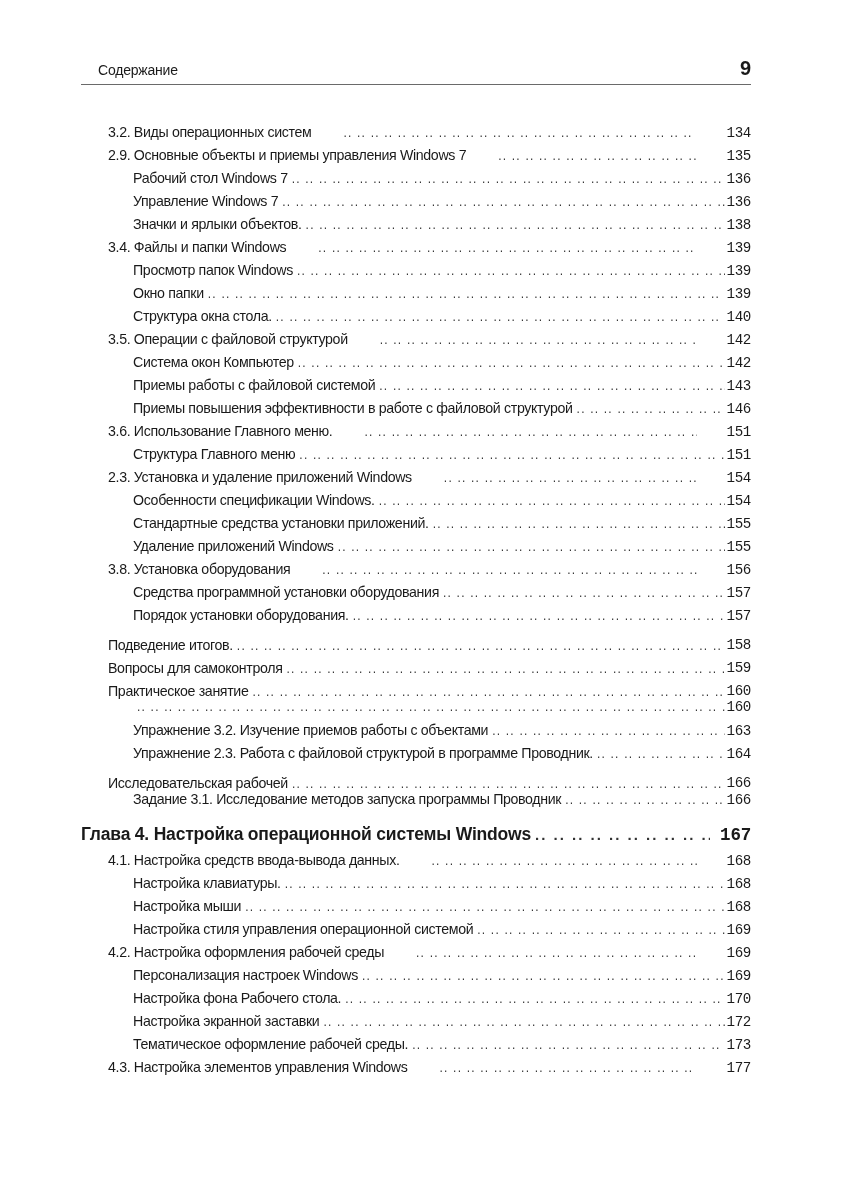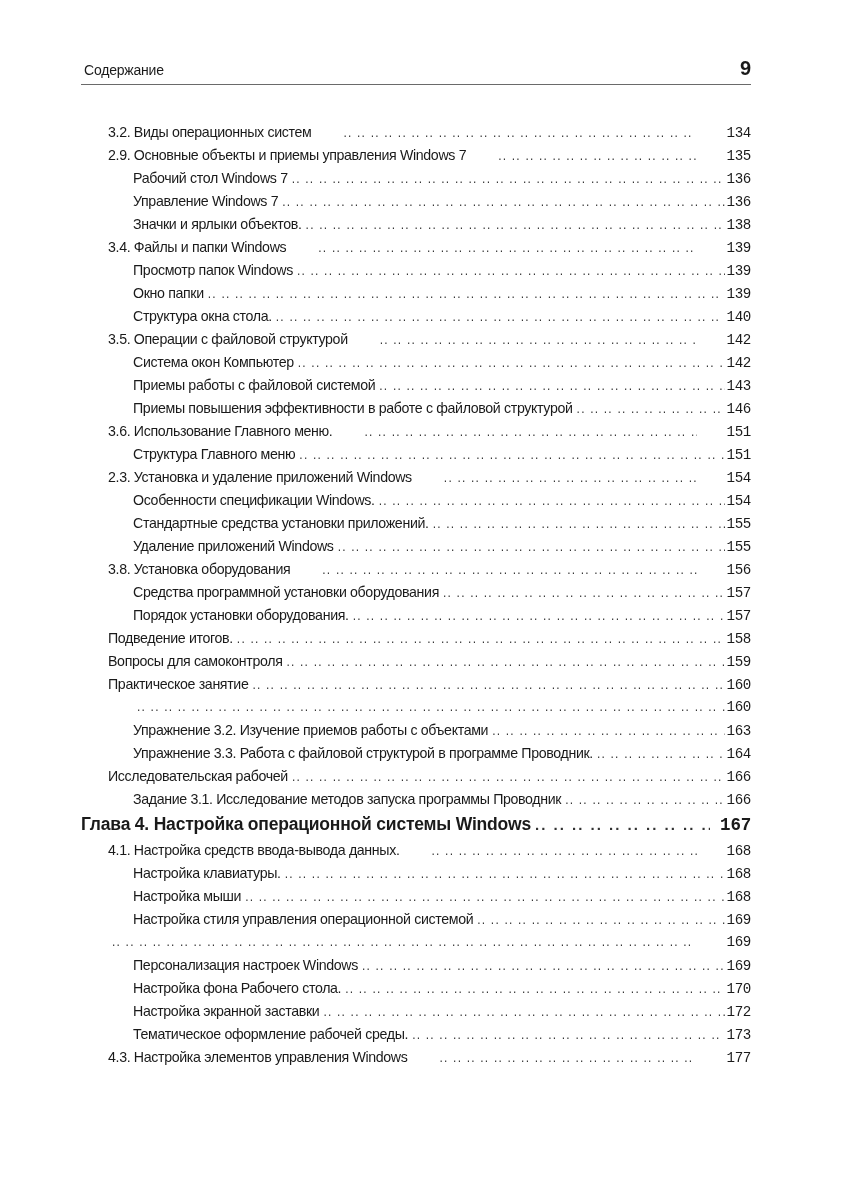--- a/index.html
+++ b/index.html
@@ -1,29 +1,29 @@
 <!DOCTYPE html>
 <html><head>
 <meta charset="utf-8">
 <style>
   html, body { margin: 0; padding: 0; background: #ffffff; }
   body { width: 849px; height: 1200px; position: relative; overflow: hidden;
          font-family: "Liberation Sans", sans-serif; color: #1a1a1a; }
   .header { position: absolute; left: 81px; top: 56px; width: 670px; height: 28px;
             border-bottom: 1.5px solid #6a6a6a; }
-  .header-title { position: absolute; left: 3px; top: 6px; font-size: 14px; letter-spacing: -0.2px; }
+  .header-title { position: absolute; left: 17px; top: 6px; font-size: 14px; letter-spacing: -0.2px; }
   .header-page { position: absolute; right: 0; top: 1px; font-size: 20px; font-weight: bold; }
   .toc { position: absolute; left: 81px; top: 124px; width: 670px; }
   .row { display: flex; align-items: baseline; height: 23px; font-size: 14.2px;
          letter-spacing: -0.35px; white-space: nowrap; overflow: hidden; }
   .row.l1 { padding-left: 27px; gap: 28px; }
   .row.l2 { padding-left: 52px; }
-  .row.l0 { padding-left: 27px; }
+  .row.l0 { padding-left: 27px; align-items: flex-end; }
   .row.chapter { padding-left: 0; font-size: 17.5px; font-weight: bold; height: 28px;
-                 letter-spacing: -0.2px; }
+                 margin-top: 10px; letter-spacing: -0.2px; }
   .row .label { flex: 0 0 auto; }
   .row .leader { flex: 1 1 auto; overflow: hidden; margin: 0 2px 0 4px; color: #333;
                  letter-spacing: 1.2px; font-size: 12px; }
   .row.chapter .leader { font-size: 15px; letter-spacing: 2px; margin-right: 10px; }
   .row .page { flex: 0 0 auto; text-align: right; font-family: Liberation Mono, monospace; }
 </style>
 </head>
 <body>
 
 <div class="header">
@@ -160,21 +160,21 @@
     <div class="row l2">
       <span class="leader"> .. .. .. .. .. .. .. .. .. .. .. .. .. .. .. .. .. .. .. .. .. .. .. .. .. .. .. .. .. .. .. .. .. .. .. .. .. .. .. .. .. .. .. .. .. .. .. .. .. .. .. .. .. .. .. .. .. .. .. .. .. .. .. .. .. .. ..</span>
       <span class="page">160</span>
     </div>
     <div class="row l2">
       <span class="label">Упражнение 3.2. Изучение приемов работы с объектами</span>
       <span class="leader"> .. .. .. .. .. .. .. .. .. .. .. .. .. .. .. .. .. .. .. .. .. .. .. .. .. .. .. .. .. .. .. .. .. .. .. .. .. .. .. .. .. .. .. .. .. .. .. .. .. .. .. .. .. .. .. .. .. .. .. .. .. .. .. .. .. .. ..</span>
       <span class="page">163</span>
     </div>
     <div class="row l2">
-      <span class="label">Упражнение 3.3. Работа с файловой структурой в программе Проводник.</span>
+      <span class="label">Упражнение 2.3. Работа с файловой структурой в программе Проводник.</span>
       <span class="leader"> .. .. .. .. .. .. .. .. .. .. .. .. .. .. .. .. .. .. .. .. .. .. .. .. .. .. .. .. .. .. .. .. .. .. .. .. .. .. .. .. .. .. .. .. .. .. .. .. .. .. .. .. .. .. .. .. .. .. .. .. .. .. .. .. .. .. ..</span>
       <span class="page">164</span>
     </div>
     <div class="row l0">
       <span class="label">Исследовательская рабочей</span>
       <span class="leader"> .. .. .. .. .. .. .. .. .. .. .. .. .. .. .. .. .. .. .. .. .. .. .. .. .. .. .. .. .. .. .. .. .. .. .. .. .. .. .. .. .. .. .. .. .. .. .. .. .. .. .. .. .. .. .. .. .. .. .. .. .. .. .. .. .. .. ..</span>
       <span class="page">166</span>
     </div>
     <div class="row l2">
       <span class="label">Задание 3.1. Исследование методов запуска программы Проводник</span>
@@ -200,20 +200,21 @@
       <span class="label">Настройка мыши</span>
       <span class="leader"> .. .. .. .. .. .. .. .. .. .. .. .. .. .. .. .. .. .. .. .. .. .. .. .. .. .. .. .. .. .. .. .. .. .. .. .. .. .. .. .. .. .. .. .. .. .. .. .. .. .. .. .. .. .. .. .. .. .. .. .. .. .. .. .. .. .. ..</span>
       <span class="page">168</span>
     </div>
     <div class="row l2">
       <span class="label">Настройка стиля управления операционной системой</span>
       <span class="leader"> .. .. .. .. .. .. .. .. .. .. .. .. .. .. .. .. .. .. .. .. .. .. .. .. .. .. .. .. .. .. .. .. .. .. .. .. .. .. .. .. .. .. .. .. .. .. .. .. .. .. .. .. .. .. .. .. .. .. .. .. .. .. .. .. .. .. ..</span>
       <span class="page">169</span>
     </div>
     <div class="row l1">
+      <span class="label">4.2. Настройка оформления рабочей среды</span>
       <span class="leader"> .. .. .. .. .. .. .. .. .. .. .. .. .. .. .. .. .. .. .. .. .. .. .. .. .. .. .. .. .. .. .. .. .. .. .. .. .. .. .. .. .. .. .. .. .. .. .. .. .. .. .. .. .. .. .. .. .. .. .. .. .. .. .. .. .. .. ..</span>
       <span class="page">169</span>
     </div>
     <div class="row l2">
       <span class="label">Персонализация настроек Windows</span>
       <span class="leader"> .. .. .. .. .. .. .. .. .. .. .. .. .. .. .. .. .. .. .. .. .. .. .. .. .. .. .. .. .. .. .. .. .. .. .. .. .. .. .. .. .. .. .. .. .. .. .. .. .. .. .. .. .. .. .. .. .. .. .. .. .. .. .. .. .. .. ..</span>
       <span class="page">169</span>
     </div>
     <div class="row l2">
       <span class="label">Настройка фона Рабочего стола.</span>

